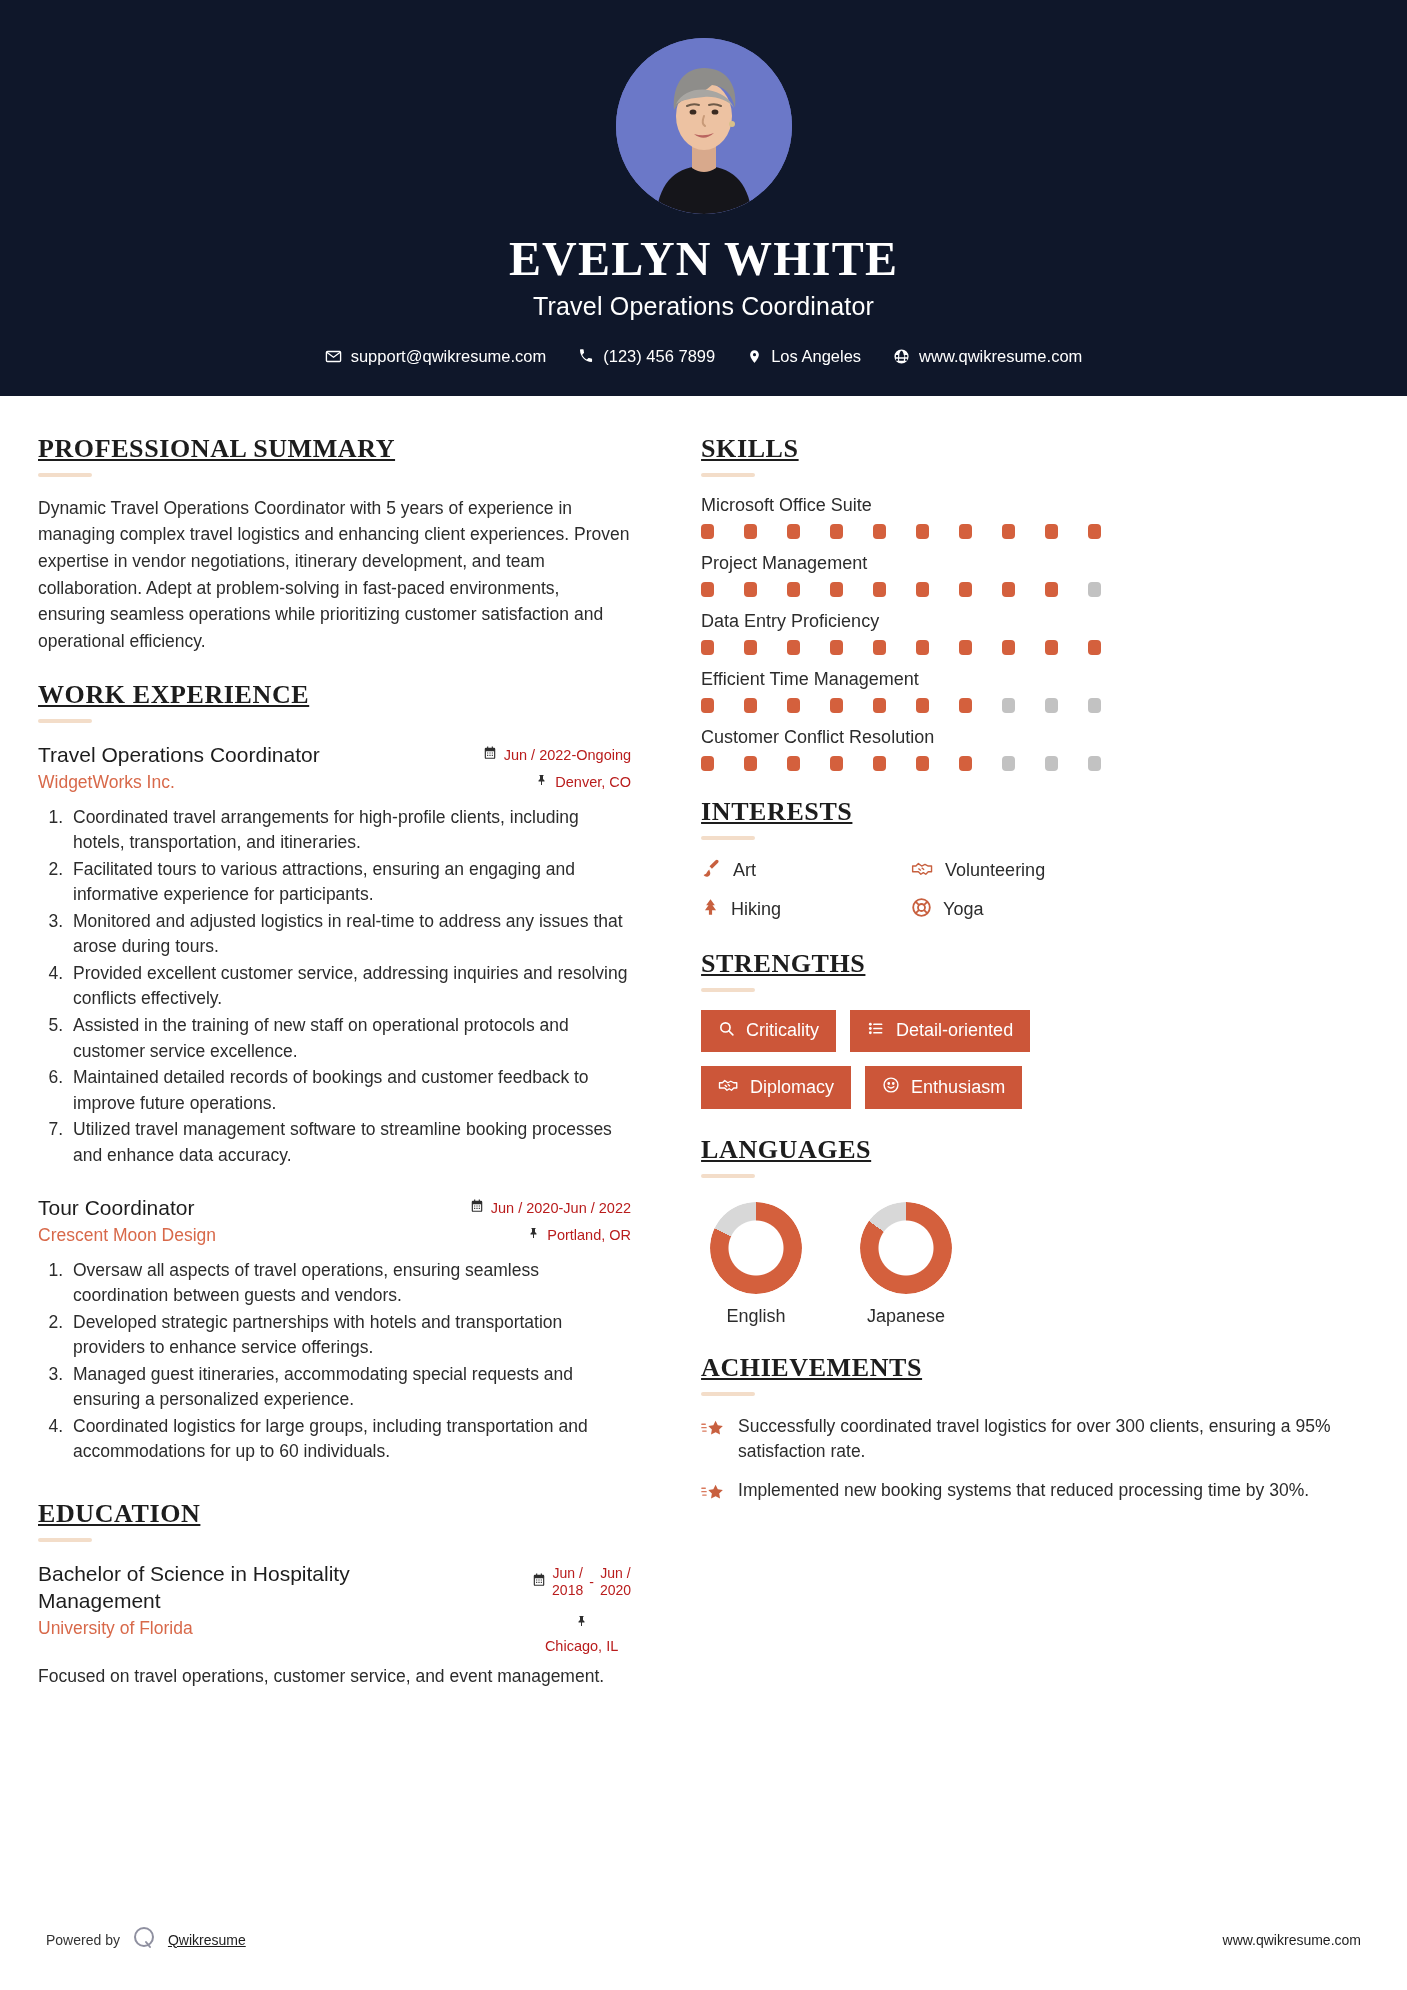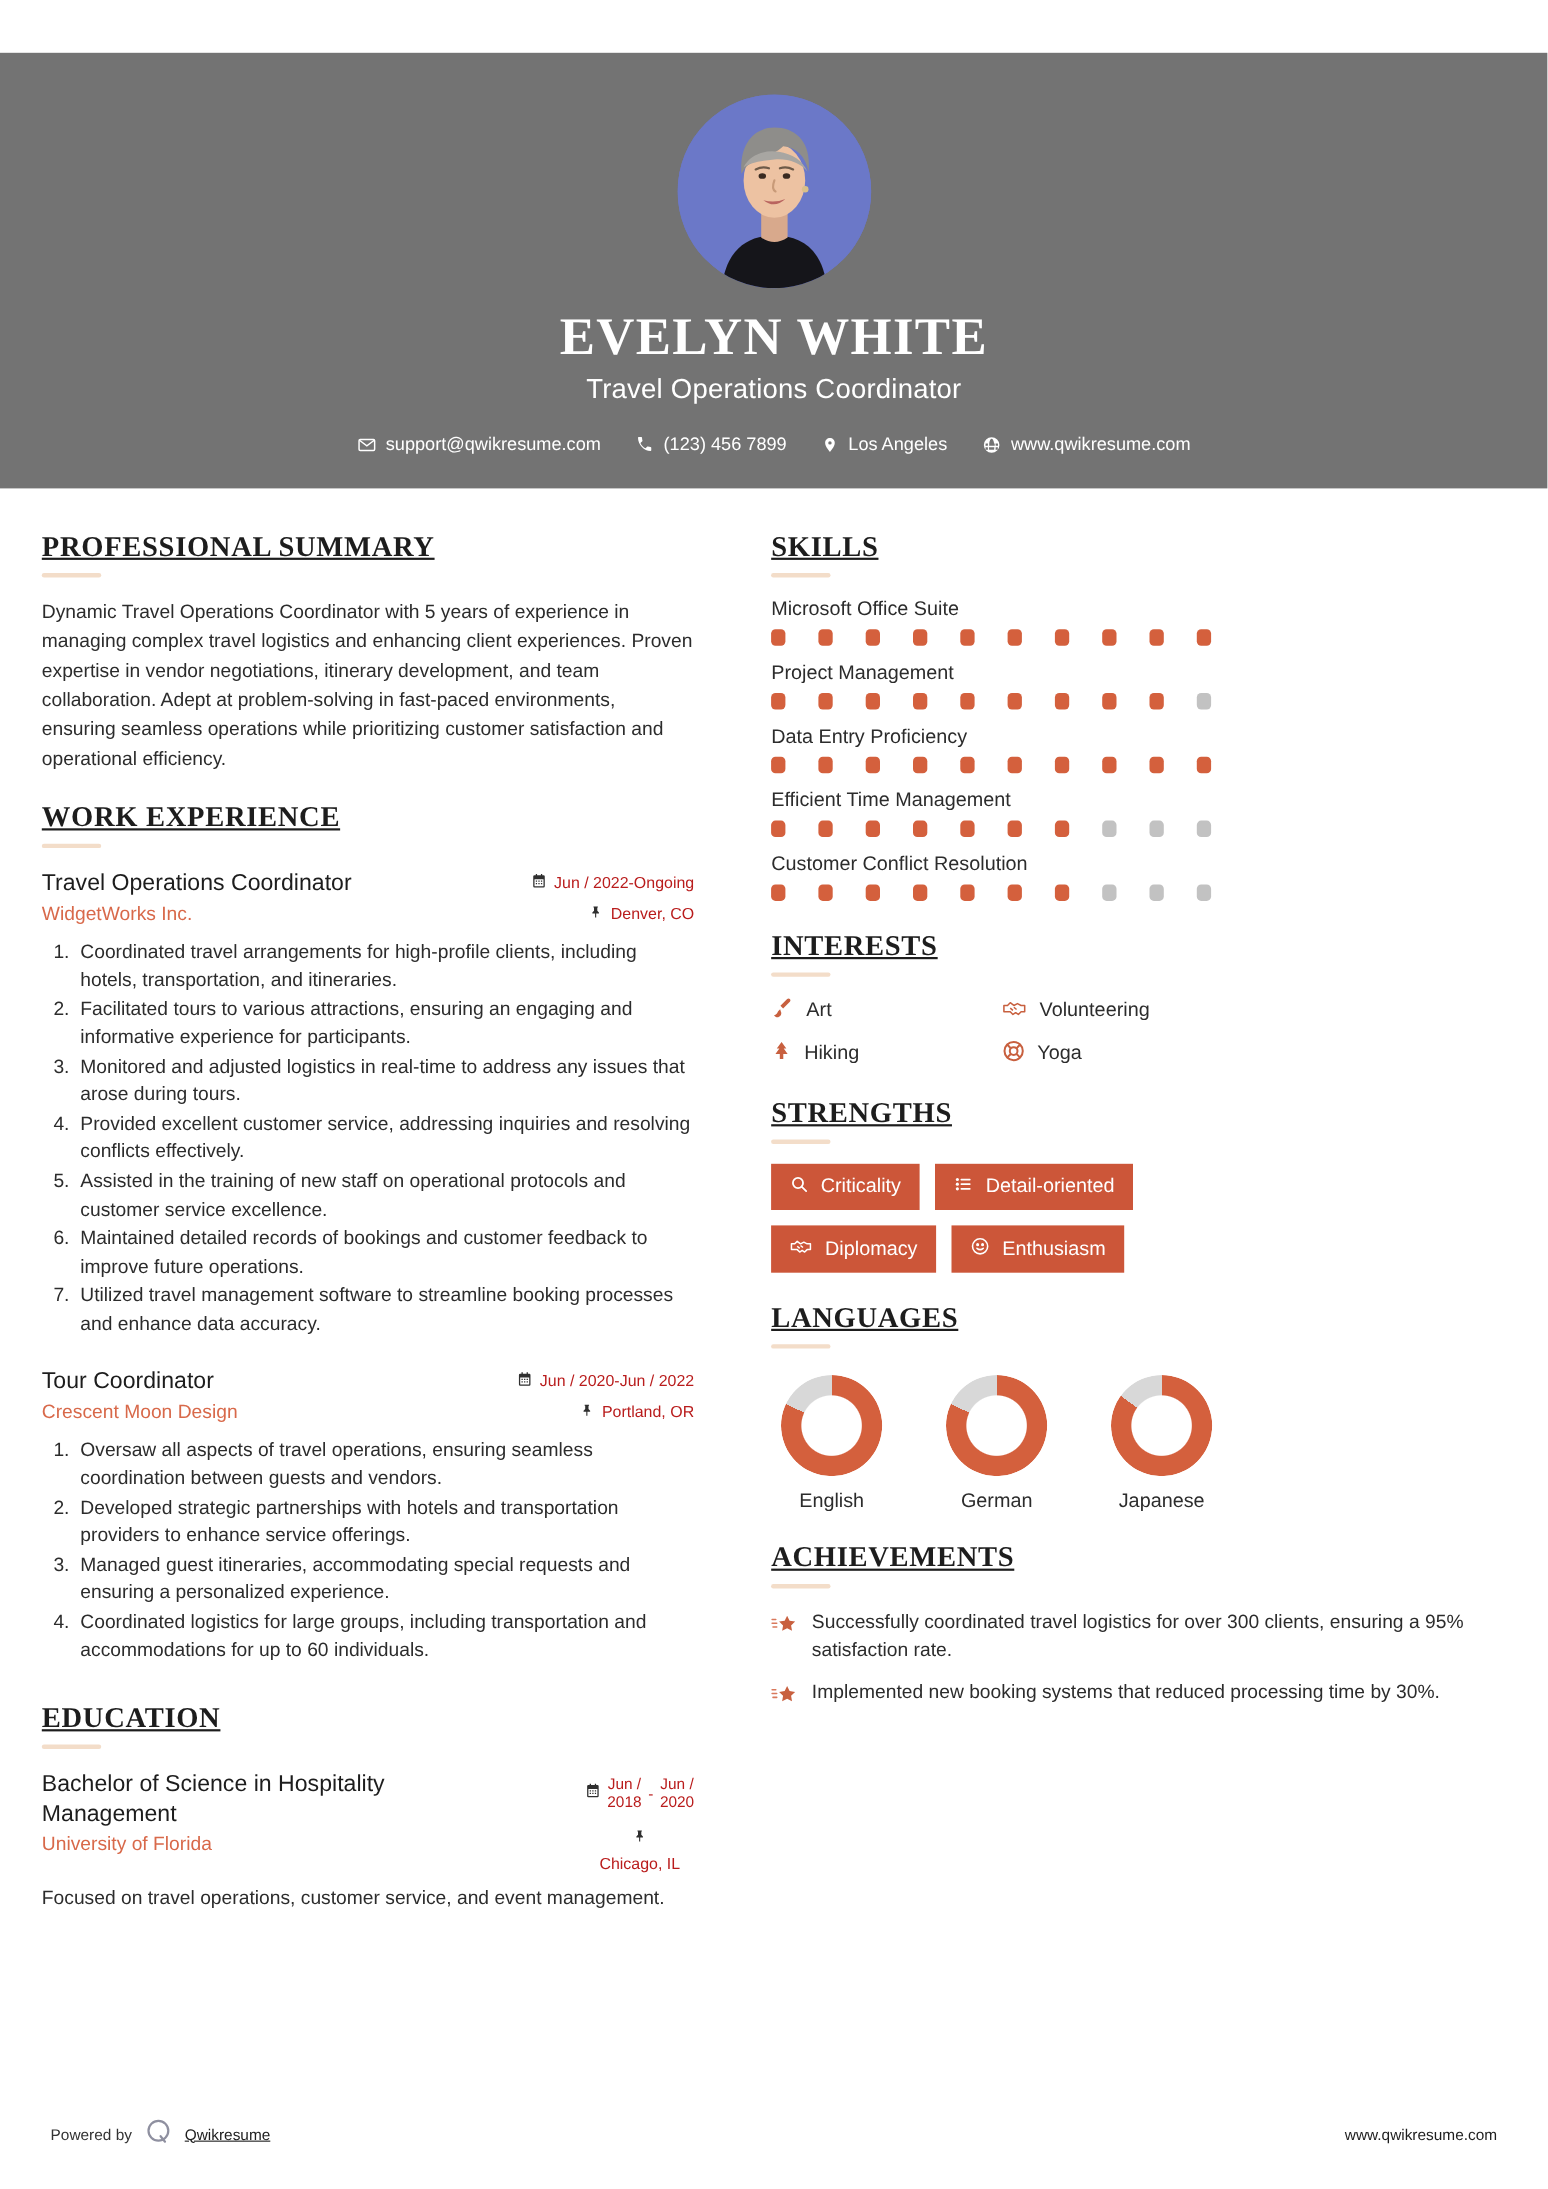--- a/index.html
+++ b/index.html
@@ -13,25 +13,24 @@
   .page {
     position: relative;
     width: 1407px;
     height: 1990px;
     background: #ffffff;
     overflow: hidden;
   }
 
   
   .header {
-    background: #737373;
+    background: #0f172a;
     padding: 38px 0 30px 0;
     text-align: center;
     color: #ffffff;
-    margin-top: 48px;
   }
   .avatar-wrap {
     width: 176px;
     height: 176px;
     margin: 0 auto 18px auto;
     border-radius: 50%;
     background: #6b78c8;
     overflow: hidden;
     position: relative;
   }
@@ -654,24 +653,20 @@
 
       <div class="sec">
         <div class="sec-title">LANGUAGES</div>
         <div class="sec-rule"></div>
         <div class="lang-wrap" id="languages-list">
             <div class="lang-item">
               <div class="donut" style="background: conic-gradient(rgb(212, 96, 61) 0deg, rgb(212, 96, 61) 295.2deg, rgb(216, 216, 216) 295.2deg, rgb(216, 216, 216) 360deg); mask: radial-gradient(circle, transparent 27px, rgb(0, 0, 0) 28px);"></div>
               <div class="lang-label">English</div>
             </div>
             <div class="lang-item">
-              <div class="donut" style="background: conic-gradient(rgb(212, 96, 61) 0deg, rgb(212, 96, 61) 295.2deg, rgb(216, 216, 216) 295.2deg, rgb(216, 216, 216) 360deg); mask: radial-gradient(circle, transparent 27px, rgb(0, 0, 0) 28px);"></div>
-              <div class="lang-label">German</div>
-            </div>
-            <div class="lang-item">
               <div class="donut" style="background: conic-gradient(rgb(212, 96, 61) 0deg, rgb(212, 96, 61) 306deg, rgb(216, 216, 216) 306deg, rgb(216, 216, 216) 360deg); mask: radial-gradient(circle, transparent 27px, rgb(0, 0, 0) 28px);"></div>
               <div class="lang-label">Japanese</div>
             </div>
           </div>
       </div>
 
       <div class="sec">
         <div class="sec-title">ACHIEVEMENTS</div>
         <div class="sec-rule"></div>
 

